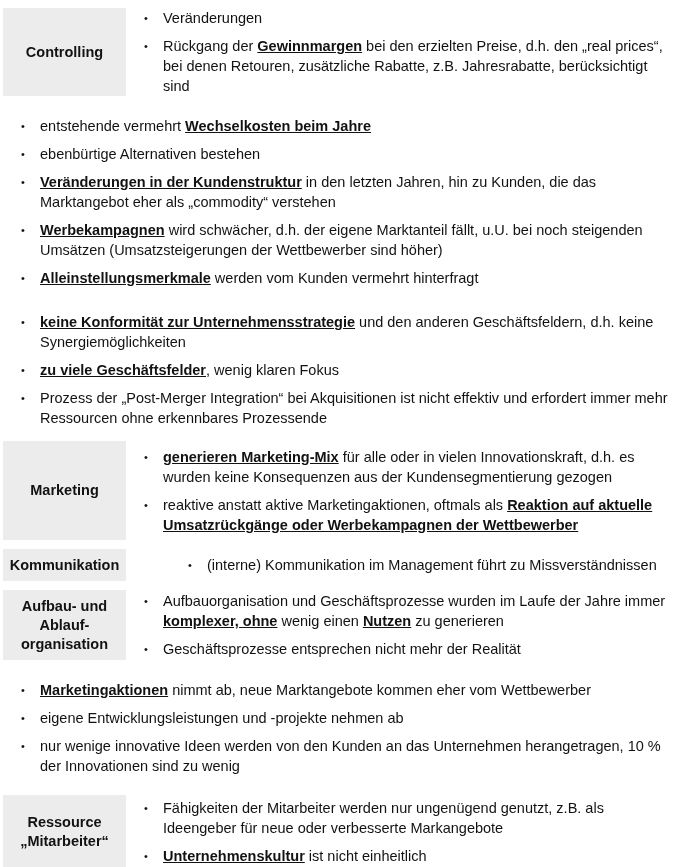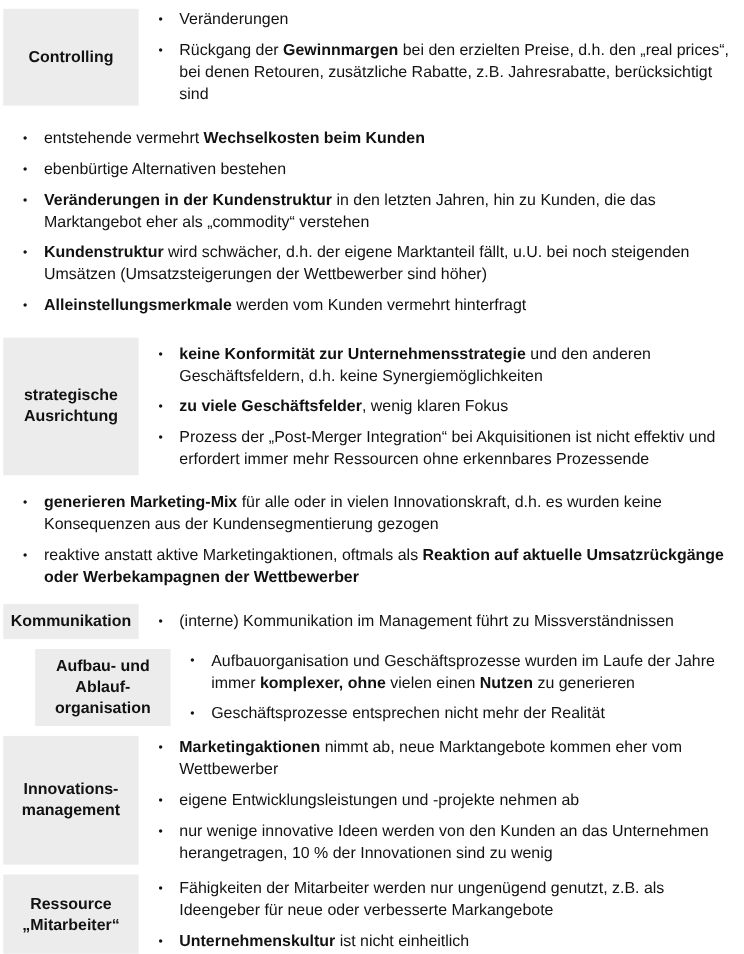--- a/index.html
+++ b/index.html
@@ -18,22 +18,22 @@
   .row {
     display: flex;
     align-items: stretch;
     margin-bottom: 9px;
   }
   
   .row:nth-of-type(1) { min-height: 83px; }
   .row:nth-of-type(2) { min-height: 193px; }
   .row:nth-of-type(3) { min-height: 125px; }
   .row:nth-of-type(4) { min-height: 99px; }
-  .row:nth-of-type(5) { min-height: 32px; }
-  .row:nth-of-type(6) { min-height: 70px; margin-left: 29px; }
+  .row:nth-of-type(5) { min-height: 32px; gap: 44px; }
+  .row:nth-of-type(6) { min-height: 70px; }
   .row:nth-of-type(7) { min-height: 117px; }
   .row:nth-of-type(8) { min-height: 74px; }
   .cat-box {
     width: 123px;
     flex-shrink: 0;
     background: var(--box-bg, #ececec);
     display: flex;
     align-items: center;
     justify-content: center;
     padding: 4px 3px;
@@ -60,21 +60,21 @@
     font-size: 14.5px;
     line-height: 20px;
   }
   .bullet {
     width: 19px;
     flex-shrink: 0;
     font-size: 11px;
     line-height: 20px;
   }
   .bullet-text { flex: 1; }
-  .bullet-text .b { font-weight: bold; }
+  .bullet-text .b { font-weight: bold; text-decoration: underline; }
 </style>
 </head>
 <body>
 
 <main class="table">
   <section class="row">
     <div class="cat-box">
       <span class="cat-label">Controlling</span>
     </div>
     <ul class="bullet-list">
@@ -88,64 +88,63 @@
         <span class="bullet-text"><span>Rückgang der </span><span class="b">Gewinnmargen</span><span> bei den erzielten Preise, d.h. den „real prices“, bei denen Retouren, zusätzliche Rabatte, z.B. Jahresrabatte, berücksichtigt sind</span></span>
       </li>
       </ul>
   </section>
 
   <section class="row">
     <ul class="bullet-list">
 
     <li class="item">
         <span class="bullet">•</span>
-        <span class="bullet-text"><span>entstehende vermehrt </span><span class="b">Wechselkosten beim Kunden</span></span>
+        <span class="bullet-text"><span>entstehende vermehrt </span><span class="b">Wechselkosten beim Jahre</span></span>
       </li>
         <li class="item">
         <span class="bullet">•</span>
         <span class="bullet-text"><span>ebenbürtige Alternativen bestehen</span></span>
       </li>
         <li class="item">
         <span class="bullet">•</span>
         <span class="bullet-text"><span class="b">Veränderungen in der Kundenstruktur</span><span> in den letzten Jahren, hin zu Kunden, die das Marktangebot eher als „commodity“ verstehen</span></span>
       </li>
         <li class="item">
         <span class="bullet">•</span>
-        <span class="bullet-text"><span class="b">Kundenstruktur</span><span> wird schwächer, d.h. der eigene Marktanteil fällt, u.U. bei noch steigenden Umsätzen (Umsatzsteigerungen der Wettbewerber sind höher)</span></span>
+        <span class="bullet-text"><span class="b">Werbekampagnen</span><span> wird schwächer, d.h. der eigene Marktanteil fällt, u.U. bei noch steigenden Umsätzen (Umsatzsteigerungen der Wettbewerber sind höher)</span></span>
       </li>
         <li class="item">
         <span class="bullet">•</span>
         <span class="bullet-text"><span class="b">Alleinstellungsmerkmale</span><span> werden vom Kunden vermehrt hinterfragt</span></span>
       </li>
       </ul>
   </section>
 
   <section class="row">
-    <div class="cat-box">
-      <span class="cat-label">strategische
-Ausrichtung</span>
-    </div>
     <ul class="bullet-list">
 
     <li class="item">
         <span class="bullet">•</span>
         <span class="bullet-text"><span class="b">keine Konformität zur Unternehmensstrategie</span><span> und den anderen Geschäftsfeldern, d.h. keine Synergiemöglichkeiten</span></span>
       </li>
         <li class="item">
         <span class="bullet">•</span>
         <span class="bullet-text"><span class="b">zu viele Geschäftsfelder</span><span>, wenig klaren Fokus</span></span>
       </li>
         <li class="item">
         <span class="bullet">•</span>
         <span class="bullet-text"><span>Prozess der „Post-Merger Integration“ bei Akquisitionen ist nicht effektiv und erfordert immer mehr Ressourcen ohne erkennbares Prozessende</span></span>
       </li>
       </ul>
   </section>
 
   <section class="row">
+    <div class="cat-box">
+      <span class="cat-label">Marketing</span>
+    </div>
     <ul class="bullet-list">
 
     <li class="item">
         <span class="bullet">•</span>
         <span class="bullet-text"><span class="b">generieren Marketing-Mix</span><span> für alle oder in vielen Innovationskraft, d.h. es wurden keine Konsequenzen aus der Kundensegmentierung gezogen</span></span>
       </li>
         <li class="item">
         <span class="bullet">•</span>
         <span class="bullet-text"><span>reaktive anstatt aktive Marketingaktionen, oftmals als </span><span class="b">Reaktion auf aktuelle Umsatzrückgänge oder Werbekampagnen der Wettbewerber</span></span>
       </li>
@@ -168,34 +167,30 @@
   <section class="row">
     <div class="cat-box">
       <span class="cat-label">Aufbau- und
 Ablauf-
 organisation</span>
     </div>
     <ul class="bullet-list">
 
     <li class="item">
         <span class="bullet">•</span>
-        <span class="bullet-text"><span>Aufbauorganisation und Geschäftsprozesse wurden im Laufe der Jahre immer </span><span class="b">komplexer, ohne</span><span> vielen einen </span><span class="b">Nutzen</span><span> zu generieren</span></span>
+        <span class="bullet-text"><span>Aufbauorganisation und Geschäftsprozesse wurden im Laufe der Jahre immer </span><span class="b">komplexer, ohne</span><span> wenig einen </span><span class="b">Nutzen</span><span> zu generieren</span></span>
       </li>
         <li class="item">
         <span class="bullet">•</span>
         <span class="bullet-text"><span>Geschäftsprozesse entsprechen nicht mehr der Realität</span></span>
       </li>
       </ul>
   </section>
 
   <section class="row">
-    <div class="cat-box">
-      <span class="cat-label">Innovations-
-management</span>
-    </div>
     <ul class="bullet-list">
 
     <li class="item">
         <span class="bullet">•</span>
         <span class="bullet-text"><span class="b">Marketingaktionen</span><span> nimmt ab, neue Marktangebote kommen eher vom Wettbewerber</span></span>
       </li>
         <li class="item">
         <span class="bullet">•</span>
         <span class="bullet-text"><span>eigene Entwicklungsleistungen und -projekte nehmen ab</span></span>
       </li>

